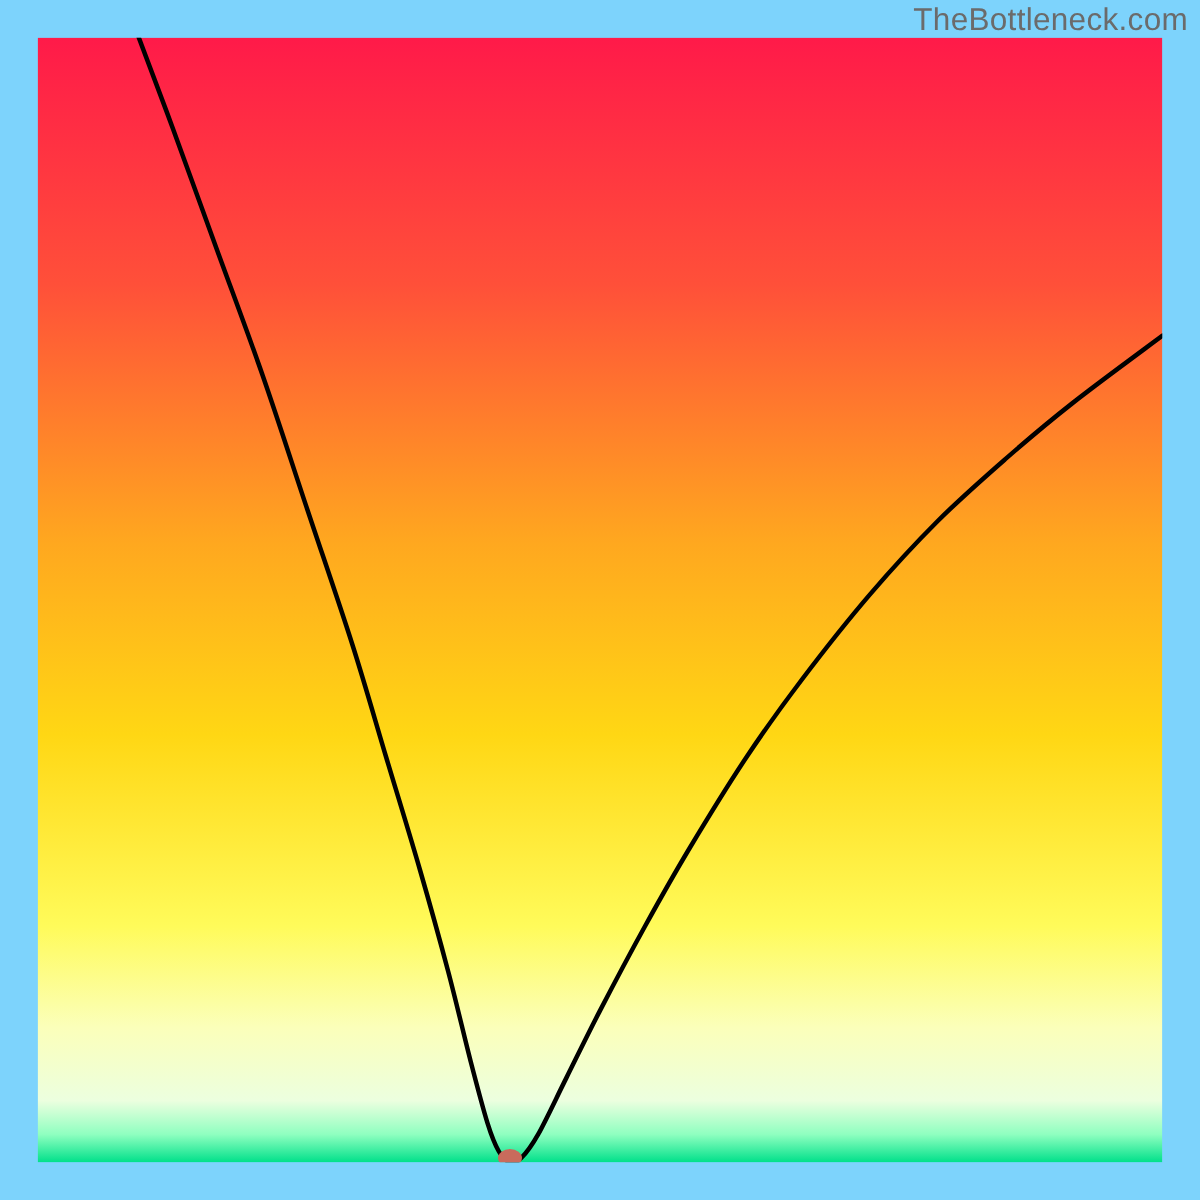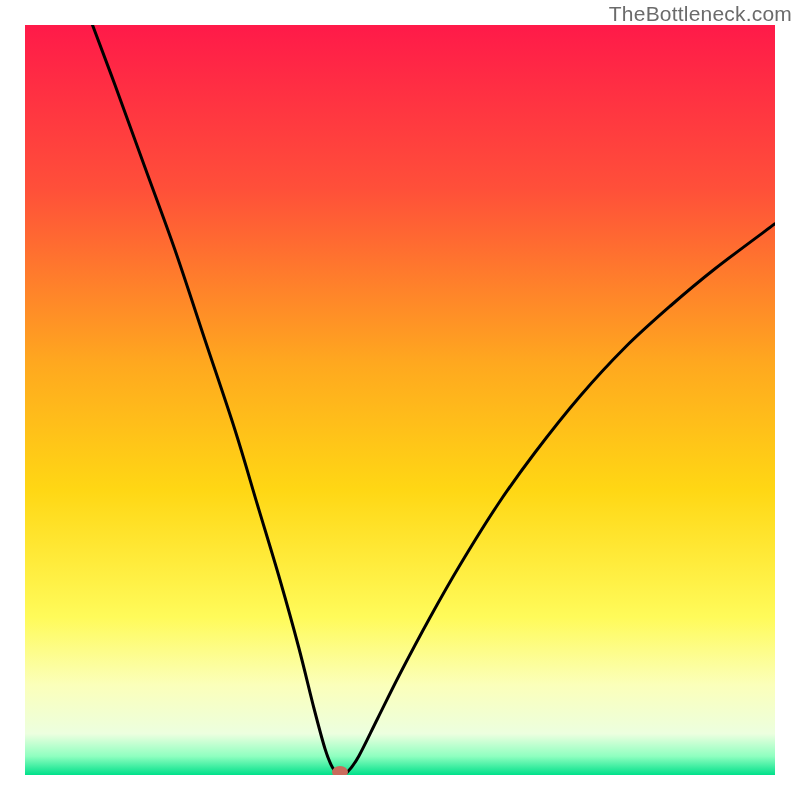--- a/index.html
+++ b/index.html
@@ -10,21 +10,21 @@
     overflow: hidden;
     background: #000;
     font-family: Arial, Helvetica, sans-serif;
   }
   .frame {
     position: absolute;
     left: 0;
     top: 0;
     width: 800px;
     height: 800px;
-    background: #ffffff;
+    background: #7dd3fc;
   }
   .plot-area {
     position: absolute;
     left: 25px;
     top: 25px;
     width: 750px;
     height: 750px;
     overflow: hidden;
   }
   .watermark {

